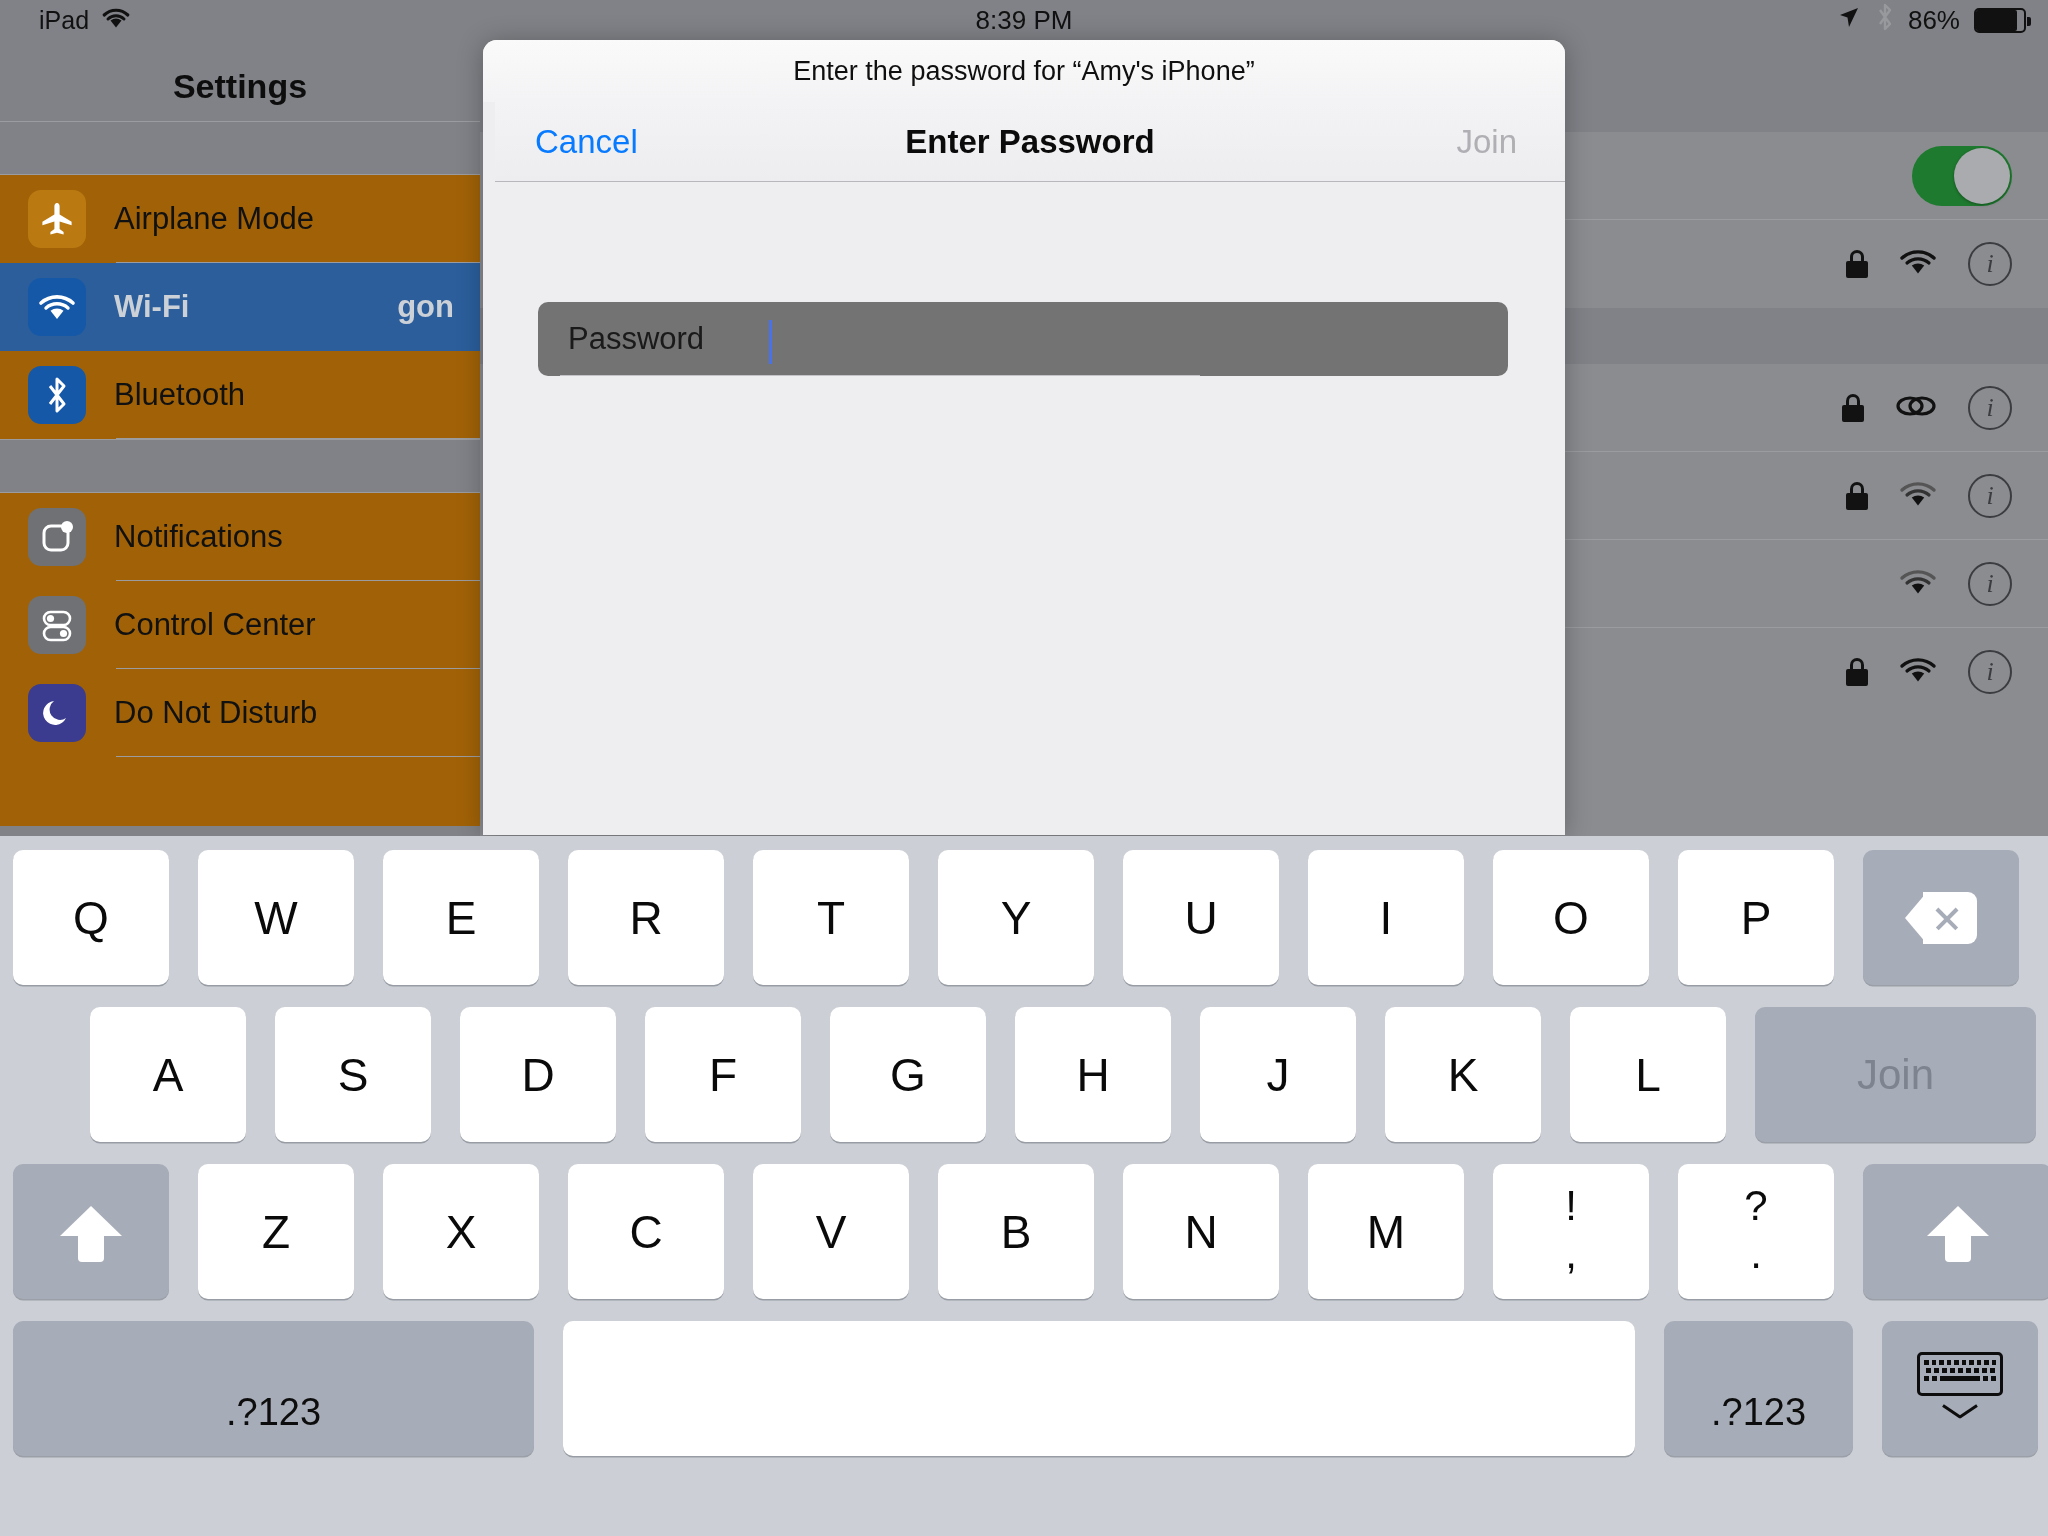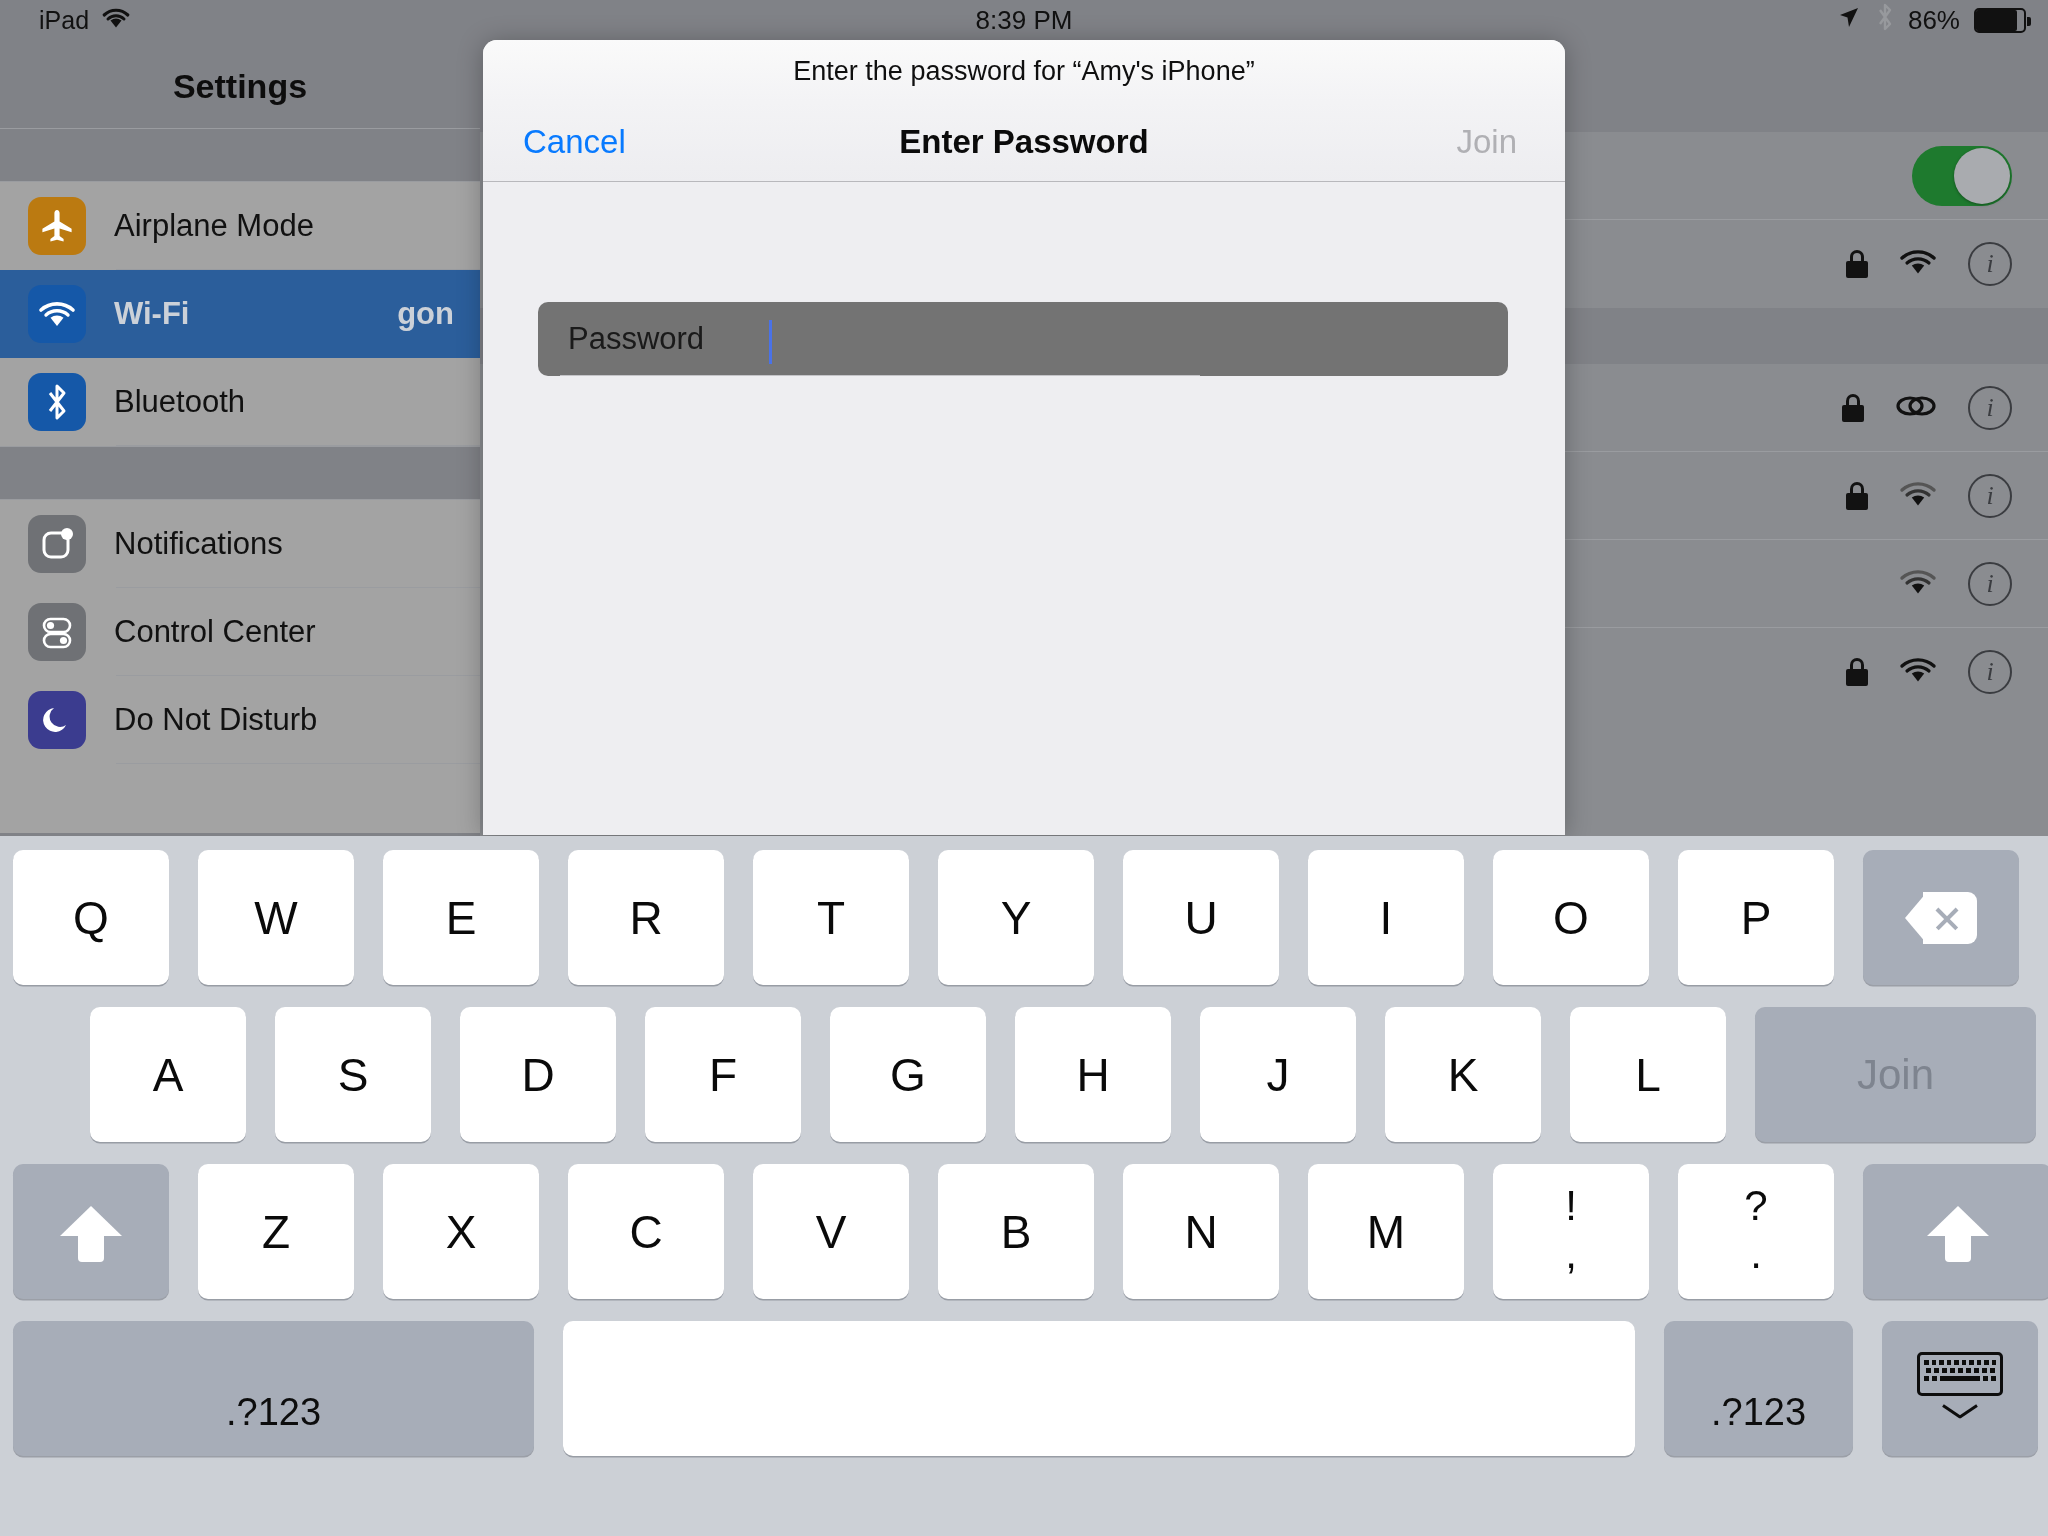--- a/index.html
+++ b/index.html
@@ -76,23 +76,23 @@
   }
   .panel-titlebar {
     position: absolute;
     left: 480px; top: 40px;
     width: 1568px; height: 92px;
   }
 
   
   .sidebar {
     position: absolute;
-    left: 0; top: 128px;
+    left: 0; top: 121px;
     width: 480px; height: 704px;
-    background: #a3a3a3;
+    background: #a16207;
     border-top: 1px solid #9a9ca0;
   }
   .side-gap { height: 52px; background: #808287; border-bottom: 1px solid #9a9ca0;}
   .side-gap.tall { height: 52px; border-top: 1px solid #9a9ca0; }
   .side-row {
     position: relative;
     height: 88px;
     display: flex;
     align-items: center;
     padding-left: 28px;
@@ -206,20 +206,21 @@
     display: flex; align-items: center; justify-content: center;
     font-size: 27px;
     color: #0f0f0f;
     background: linear-gradient(#fafafa, #f3f3f5);
   }
   .modal-navbar {
     position: relative;
     height: 79px;
     background: linear-gradient(#f3f3f5, #ededf0);
     border-bottom: 1px solid #b8b8bc;
+    margin-left: 12px;
   }
   .nav-cancel {
     position: absolute;
     left: 40px; top: 50%; transform: translateY(-50%);
     font-size: 33px;
     color: #087aff;
   }
   .nav-title {
     position: absolute;
     left: 0; right: 0; top: 50%;

